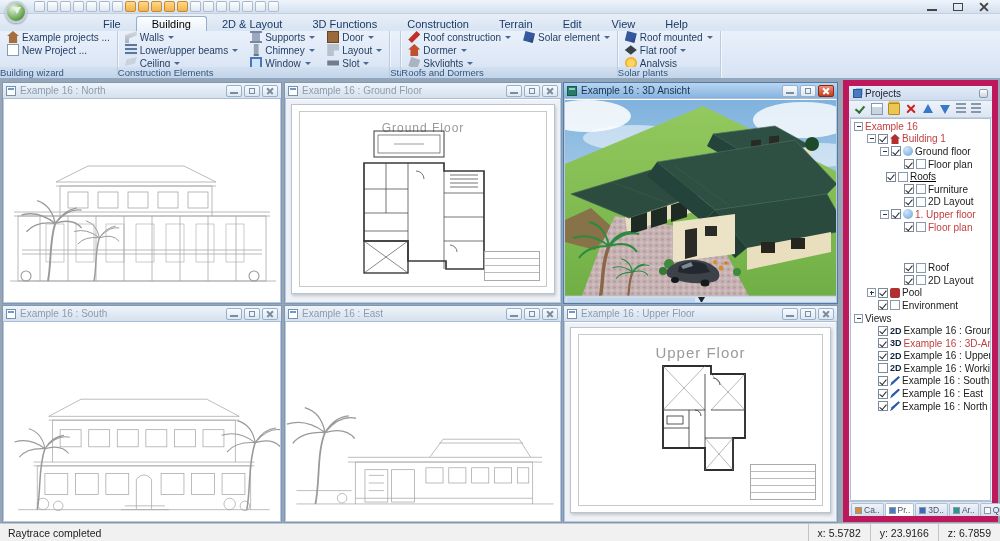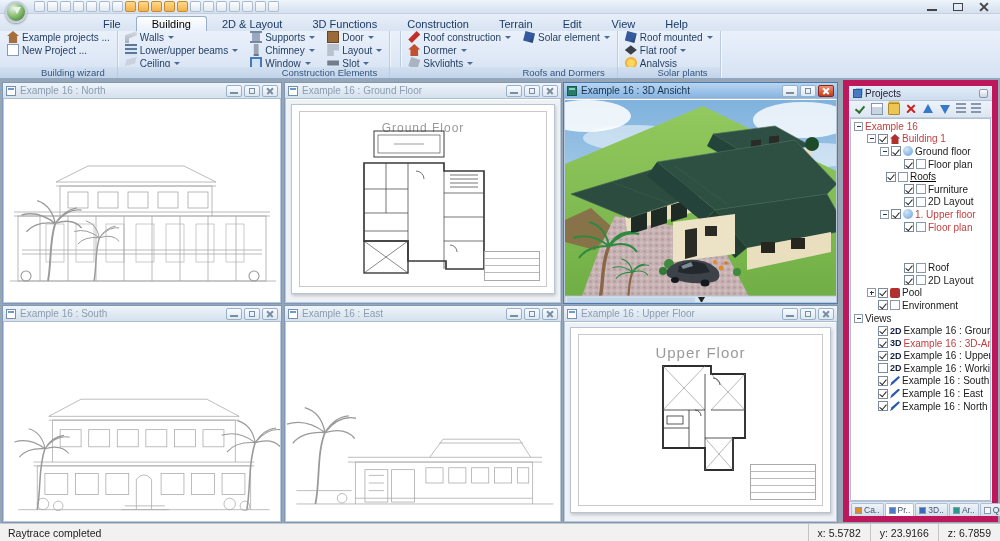--- a/index.html
+++ b/index.html
@@ -33,21 +33,21 @@
   .tab.active { background:linear-gradient(#fdfeff,#eaf1fa); border:1px solid #96aecb; border-bottom:none;
     border-radius:3px 3px 0 0; color:#000; }
   #helpico { position:absolute; right:6px; top:16px; display:flex; align-items:center; gap:2px; }
   #helpico .glyph { width:9px; height:11px; background:linear-gradient(#8ac06a,#3f7d36); clip-path:polygon(50% 0,100% 40%,65% 40%,65% 100%,35% 100%,35% 40%,0 40%); }
 
   
   #ribbon { position:absolute; left:0; top:29px; width:1000px; height:50px;
     background:linear-gradient(#eaf1fb,#d6e2f3); border-bottom:1px solid #8ea8c8; display:flex; z-index:20; }
   .rgroup { position:relative; height:100%; padding:2px 5px 12px 5px; border-right:1px solid #bccbde; box-shadow:1px 0 0 #f2f7fc; }
   .rlabel { position:absolute; left:0; right:0; bottom:0; height:11px; background:linear-gradient(#d2e0f0,#c3d4e9);
-    color:#33567f; font-size:9.5px; text-align:right; line-height:11px; white-space:nowrap; padding:0 12px; }
+    color:#33567f; font-size:9.5px; text-align:left; line-height:11px; white-space:nowrap; padding:0 0; }
   .rcontent { display:flex; gap:8px; height:38px; }
   .rcol { display:flex; flex-direction:column; justify-content:flex-start; gap:1px; }
   .rbtn { display:flex; align-items:center; gap:3px; height:12px; padding:0 2px; white-space:nowrap; border-radius:2px; }
   .rtext { font-size:10px; color:#1e3a5f; }
   .dd { width:0; height:0; border-left:3px solid transparent; border-right:3px solid transparent; border-top:3px solid #4a6a94; margin-left:1px; }
   .ricon { width:12px; height:12px; display:inline-block; flex:0 0 12px; }
   .i-home { background:#a5703d; clip-path:polygon(50% 0,100% 42%,84% 42%,84% 100%,16% 100%,16% 42%,0 42%); }
   .i-new-page { background:#fff; border:1px solid #8a9ab0; }
   .i-walls { background:linear-gradient(#d8dce4,#a8b0bc); clip-path:polygon(0 35%,100% 0,100% 35%,35% 60%,35% 100%,0 100%); }
   .i-beams { background:repeating-linear-gradient(#5a789c 0 2px,#dce6f2 2px 4px); }

